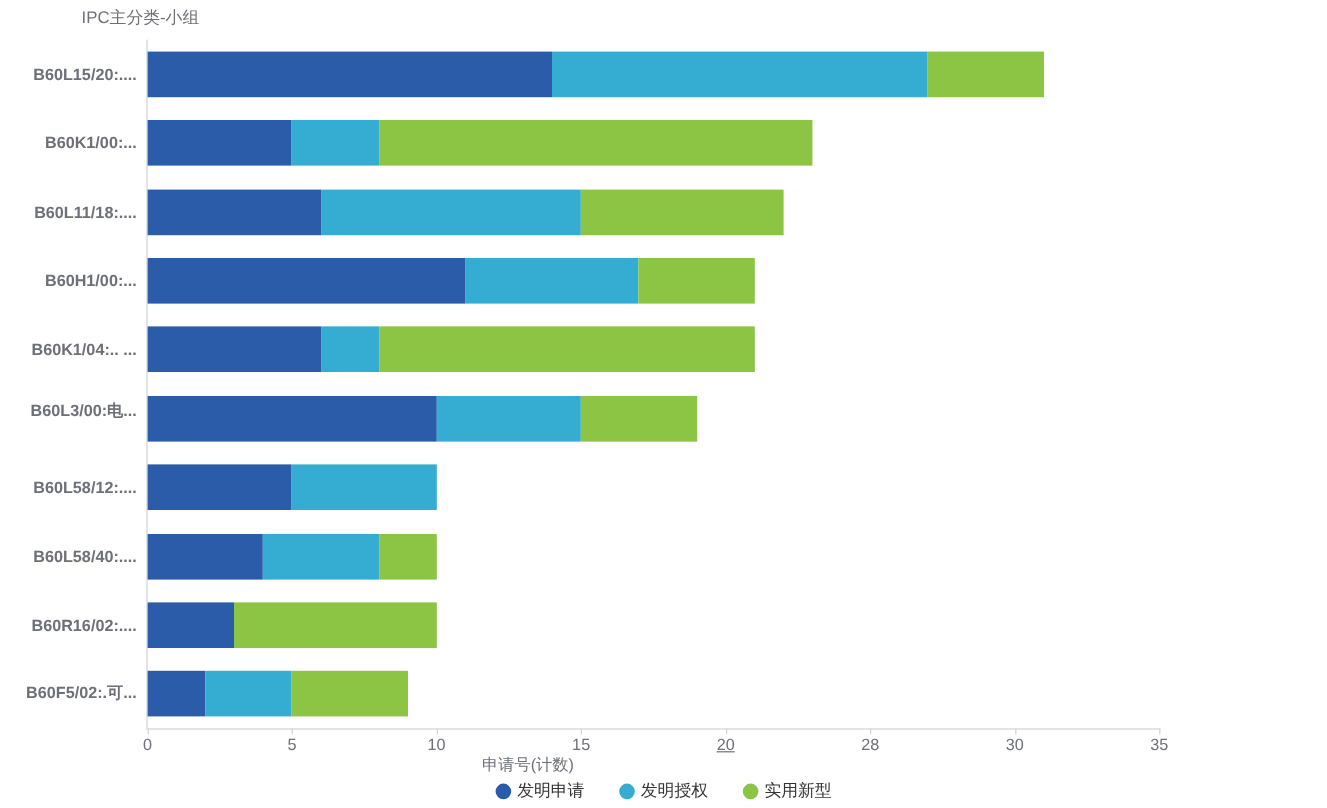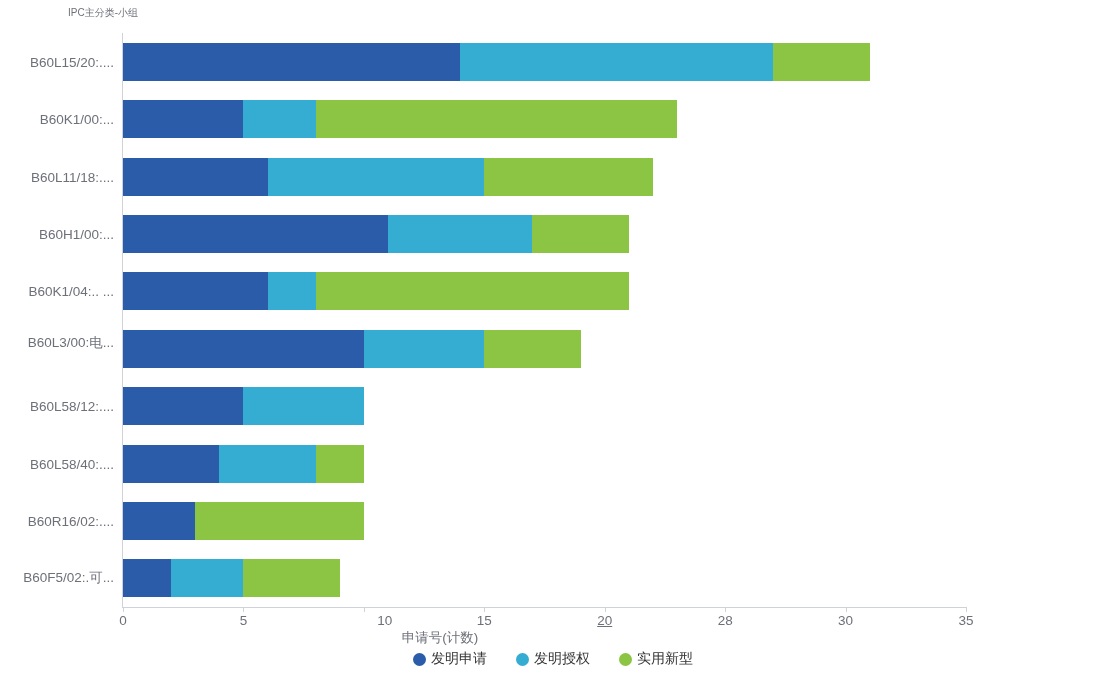--- a/index.html
+++ b/index.html
@@ -20,21 +20,21 @@
     left: 0; top: 0;
     width: 1106px;
     height: 673px;
   }
 
   
   .axis-title-y {
     position: absolute;
     left: 68px;
     top: 6px;
-    font-size: 10px;
+    font-size: 14px;
     color: #6e7079;
     white-space: nowrap;
     letter-spacing: 0px;
   }
 
   
   .plot {
     position: absolute;
     left: 123px;
     top: 33px;
@@ -80,20 +80,21 @@
     white-space: nowrap;
     overflow: hidden;
     transform: translateY(-50%);
   }
   .cat-labels-wrap {
     position: absolute;
     left: 0;
     top: 0;
     width: 123px;
     height: 599px;
+    font-weight: bold;
   }
 
   
   .bar-row {
     position: absolute;
     left: 0;
     height: 38px;
   }
   .seg {
     position: absolute;
@@ -231,21 +232,21 @@
           <div class="seg" title="实用新型: 4" style="left: 120.429px; width: 96.3429px; background: rgb(140, 196, 67);"></div>
         </div>
       </div>
   </div>
 
   <div id="xticks">
       <div class="xtick" style="left: 123px;">0</div>
       <div class="xtick-mark" style="left: 123px;"></div>
       <div class="xtick" style="left: 243.429px;">5</div>
       <div class="xtick-mark" style="left: 243.429px;"></div>
-      <div class="xtick" style="left: 363.857px; margin-left: 21px;">10</div>
+      <div class="xtick" style="left: 363.857px;">10</div>
       <div class="xtick-mark" style="left: 363.857px;"></div>
       <div class="xtick" style="left: 484.286px; text-align: right;">15</div>
       <div class="xtick-mark" style="left: 484.286px;"></div>
       <div class="xtick" style="left: 604.714px; text-decoration: underline;">20</div>
       <div class="xtick-mark" style="left: 604.714px;"></div>
       <div class="xtick" style="left: 725.143px;">28</div>
       <div class="xtick-mark" style="left: 725.143px;"></div>
       <div class="xtick" style="left: 845.571px;">30</div>
       <div class="xtick-mark" style="left: 845.571px;"></div>
       <div class="xtick" style="left: 966px;">35</div>

